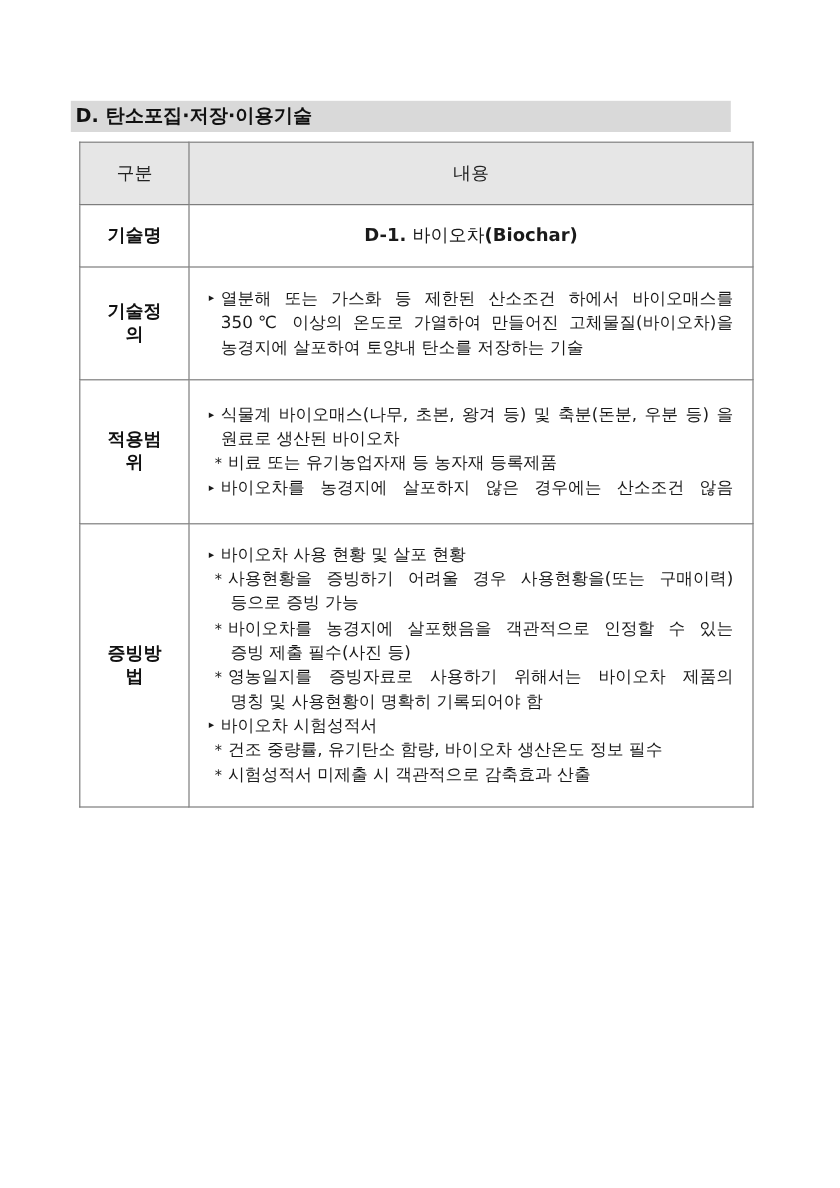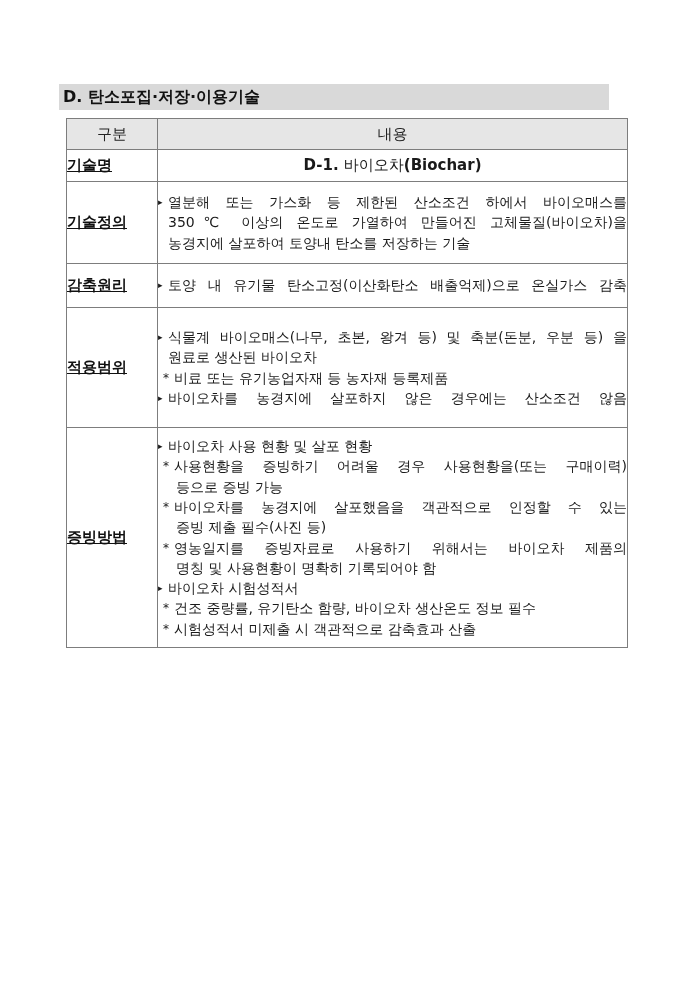--- a/index.html
+++ b/index.html
@@ -3,31 +3,31 @@
 <meta charset="utf-8">
 <style>
   html, body { margin: 0; padding: 0; background: #ffffff; }
   body { width: 700px; height: 990px; position: relative; overflow: hidden;
          font-family: "DejaVu Sans", "Liberation Sans", sans-serif; color: #1a1a1a; }
   .section-bar { position: absolute; left: 59px; top: 84px; width: 550px; height: 26px;
                  background: #d9d9d9; box-sizing: border-box; padding-left: 4px;
                  font-weight: bold; font-size: 16px; line-height: 26px; color: #111; }
   table.main { position: absolute; left: 66px; top: 118px; width: 561px; height: 529px;
                border-collapse: collapse; table-layout: fixed; }
-  table.main td, table.main th { border: 1px solid #7d7d7d; padding: 0; vertical-align: middle; }
+  table.main td, table.main th { border: 1px solid #7d7d7d; padding: 16px; vertical-align: middle; }
   col.c1 { width: 91px; }
   col.c2 { width: 470px; }
   tr.head { height: 31px; }
   tr.head th { background: #e6e6e6; font-weight: normal; font-size: 15px; text-align: center; color: #222; }
   tr.r-name { height: 32px; }
   tr.r-def { height: 82px; }
   tr.r-principle { height: 44px; }
   tr.r-scope { height: 120px; }
   tr.r-proof { height: 220px; }
-  td.label { text-align: left; font-weight: bold; font-size: 15px; color: #111; text-decoration: underline; }
+  td.label { text-align: center; font-weight: bold; font-size: 15px; color: #111; }
   td.title-cell { text-align: center; font-size: 15px; margin-top: 20px; }
   td.title-cell .b { font-weight: bold; }
   td.content { padding: 0 10px 0 11px; font-size: 14px; line-height: 20.3px; }
   .item { position: relative; }
   .item .marker { position: absolute; top: 0; }
   .bullet { padding-left: 10px; }
   .bullet .marker { left: 0; font-size: 9px; }
   .note { padding-left: 16px; }
   .note .marker { left: 5px; font-size: 12px; }
   .line { display: block; white-space: nowrap; text-align: left; }
@@ -60,29 +60,20 @@
     <td class="content">
       <div class="item bullet">
         <span class="marker">▸</span>
         <span class="line j">열분해 또는 가스화 등 제한된 산소조건 하에서 바이오매스를</span>
         <span class="line j">350℃ 이상의 온도로 가열하여 만들어진 고체물질(바이오차)을</span>
         <span class="line">농경지에 살포하여 토양내 탄소를 저장하는 기술</span>
       </div>
     </td>
   </tr>
 
-  <tr class="r-principle">
-    <td class="label">감축원리</td>
-    <td class="content">
-      <div class="item bullet">
-        <span class="marker">▸</span>
-        <span class="line j">토양 내 유기물 탄소고정(이산화탄소 배출억제)으로 온실가스 감축</span>
-      </div>
-    </td>
-  </tr>
 
   <tr class="r-scope">
     <td class="label">적용범위</td>
     <td class="content">
       <div class="item bullet">
         <span class="marker">▸</span>
         <span class="line j">식물계 바이오매스(나무, 초본, 왕겨 등) 및 축분(돈분, 우분 등) 을</span>
         <span class="line">원료로 생산된 바이오차</span>
       </div>
       <div class="item note">

